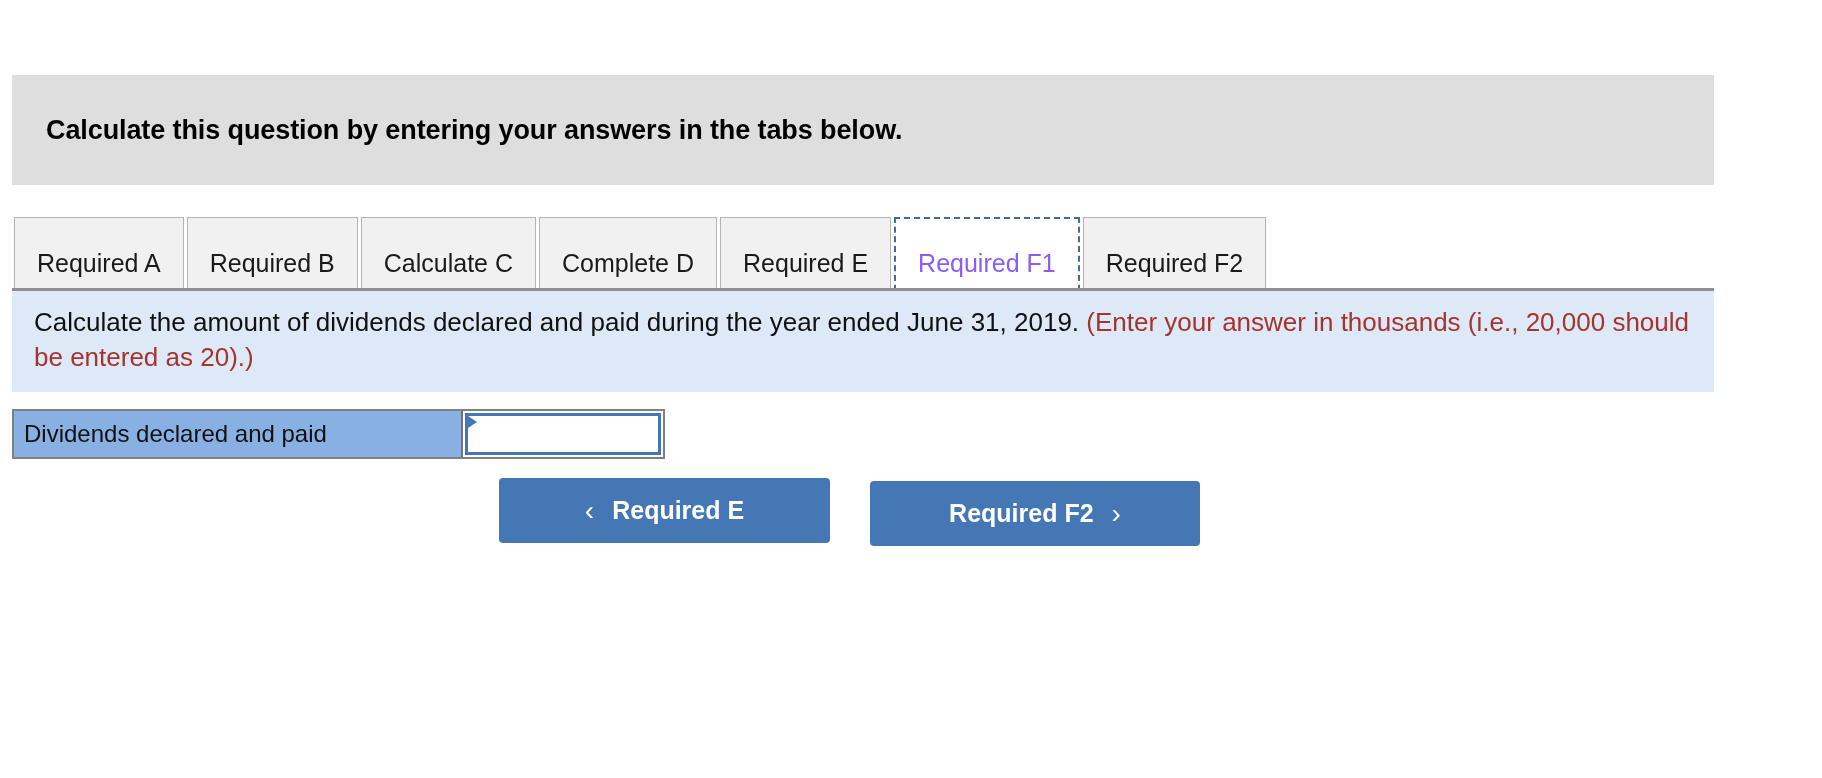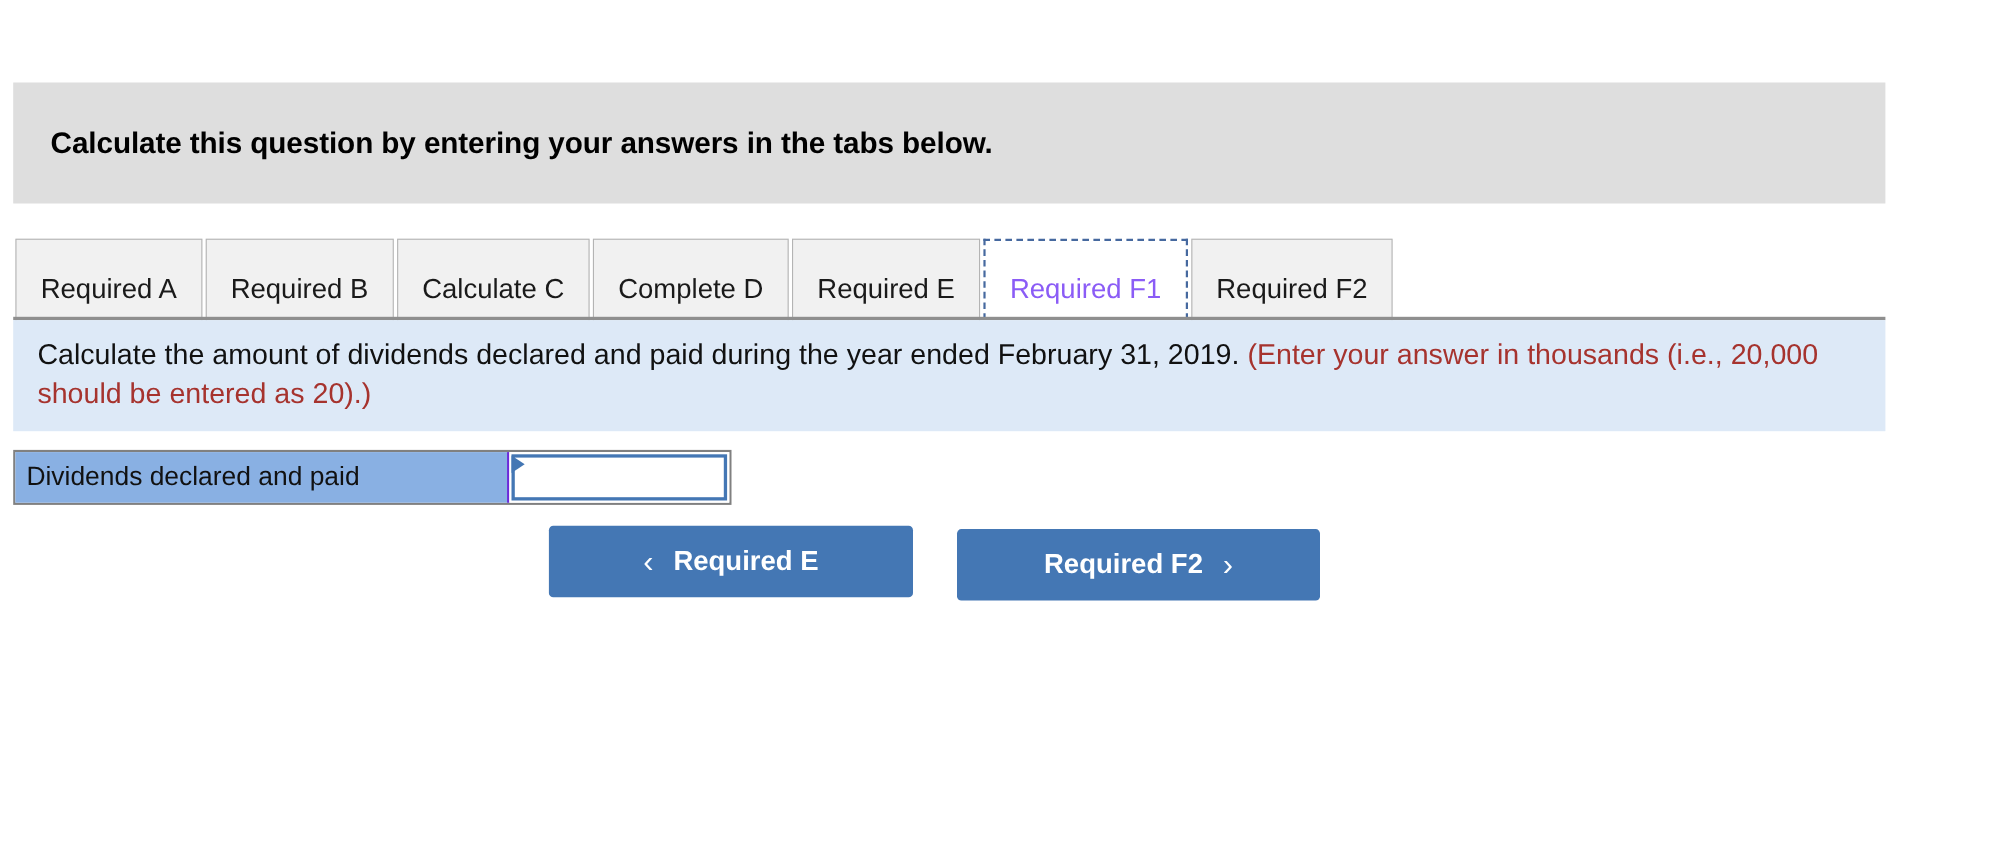--- a/index.html
+++ b/index.html
@@ -117,21 +117,21 @@
   .answer-label {
     width: 449px;
     height: 46px;
     box-sizing: border-box;
     background: #89b0e3;
     display: flex;
     align-items: center;
     font-size: 24px;
     color: #111111;
     padding-left: 10px;
-    border-right: 2px solid #6d28d9;
+    border-right: 2px solid #737373;
   }
   .answer-input-cell {
     width: 200px;
     height: 46px;
     box-sizing: border-box;
     background: #ffffff;
     position: relative;
     display: flex;
     align-items: center;
     padding: 2px;
@@ -231,21 +231,21 @@
       </div>
       <div class="tab">
         <span>Required F2</span>
       </div>
     </div>
 
   <div class="tabs-rule"></div>
 
   <div class="question-panel">
     <div class="question-text">
-      <span>Calculate the amount of dividends declared and paid during the year ended February 31, 2019.</span>
+      <span>Calculate the amount of dividends declared and paid during the year ended June 31, 2019.</span>
       <span class="question-note">(Enter your answer in thousands (i.e., 20,000 should be entered as 20).)</span>
     </div>
   </div>
 
   <div class="answer-table" id="answer-table">
       <div class="answer-row">
         <div class="answer-label">Dividends declared and paid</div>
         <div class="answer-input-cell">
           <span class="cell-pointer"></span>
           <input type="text" class="answer-input" placeholder="" style="">

